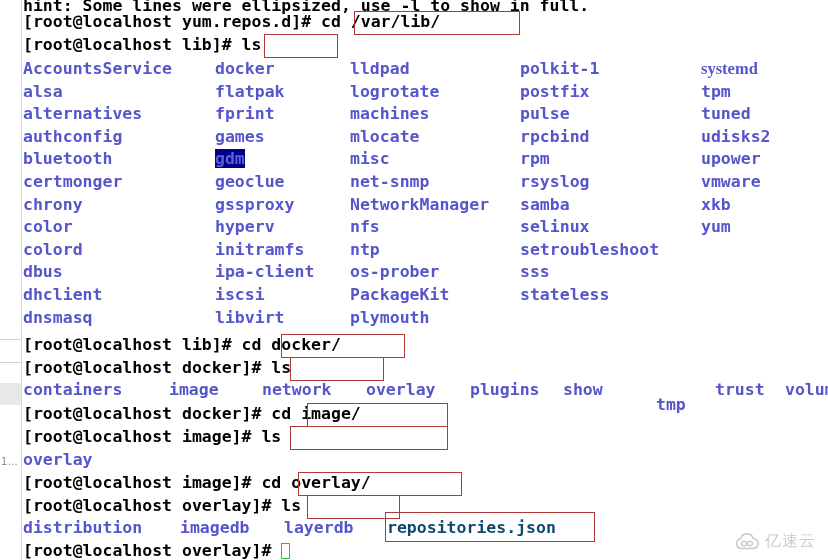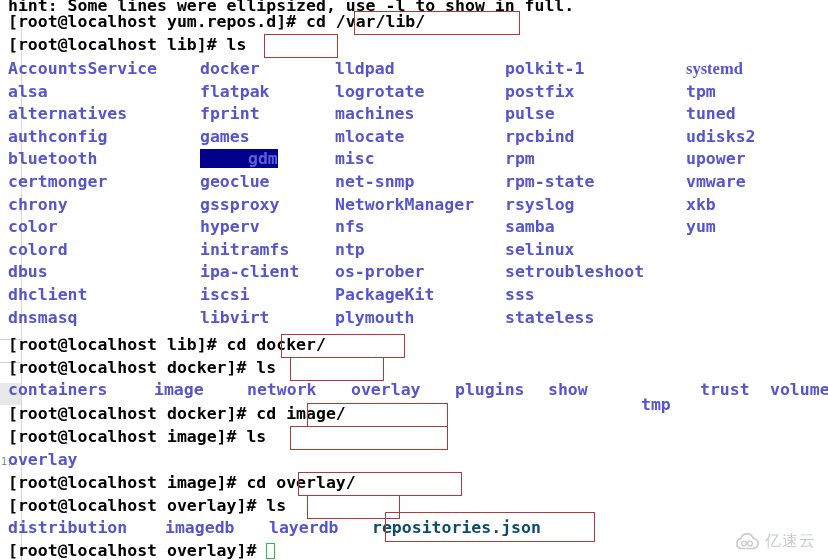--- a/index.html
+++ b/index.html
@@ -52,21 +52,21 @@
     left: 1px;
     font-family: "DejaVu Sans", "Liberation Sans", sans-serif;
     font-size: 10px;
     color: #8a8a80;
     letter-spacing: 0.5px;
     white-space: nowrap;
   }
 
   .screen {
     position: absolute;
-    left: 8px;
+    left: 23px;
     top: 0;
     width: 805px;
     height: 512px;
   }
 
   .line {
     position: absolute;
     left: 0;
     white-space: pre;
     font-size: 16.5px;
@@ -91,21 +91,20 @@
     font-weight: bold;
   }
   .file {
     color: #0c4a6e;
     font-weight: bold;
   }
   .hl {
     background: #00008b;
     color: #5e5ed8;
     font-weight: bold;
-    padding-left: 48px;
   }
 
   .cursor {
     display: inline-block;
     width: 9px;
     height: 16px;
     border: 1.5px solid #2bbf4a;
     box-sizing: border-box;
     vertical-align: -3px;
   }
@@ -201,21 +200,20 @@
         <div class="line dir" style="position:relative;">PackageKit</div>
         <div class="line dir" style="position:relative;">plymouth</div>
       </div>
 
       <div style="position:absolute; left:497px; top:58px;">
         <div class="line dir" style="position:relative;">polkit-1</div>
         <div class="line dir" style="position:relative;">postfix</div>
         <div class="line dir" style="position:relative;">pulse</div>
         <div class="line dir" style="position:relative;">rpcbind</div>
         <div class="line dir" style="position:relative;">rpm</div>
-        <div class="line dir" style="position:relative;">rpm-state</div>
         <div class="line dir" style="position:relative;">rsyslog</div>
         <div class="line dir" style="position:relative;">samba</div>
         <div class="line dir" style="position:relative;">selinux</div>
         <div class="line dir" style="position:relative;">setroubleshoot</div>
         <div class="line dir" style="position:relative;">sss</div>
         <div class="line dir" style="position:relative;">stateless</div>
       </div>
 
       <div style="position:absolute; left:678px; top:58px;">
         <div class="line dir" style="position:relative;font-family:Liberation Serif, serif;">systemd</div>

